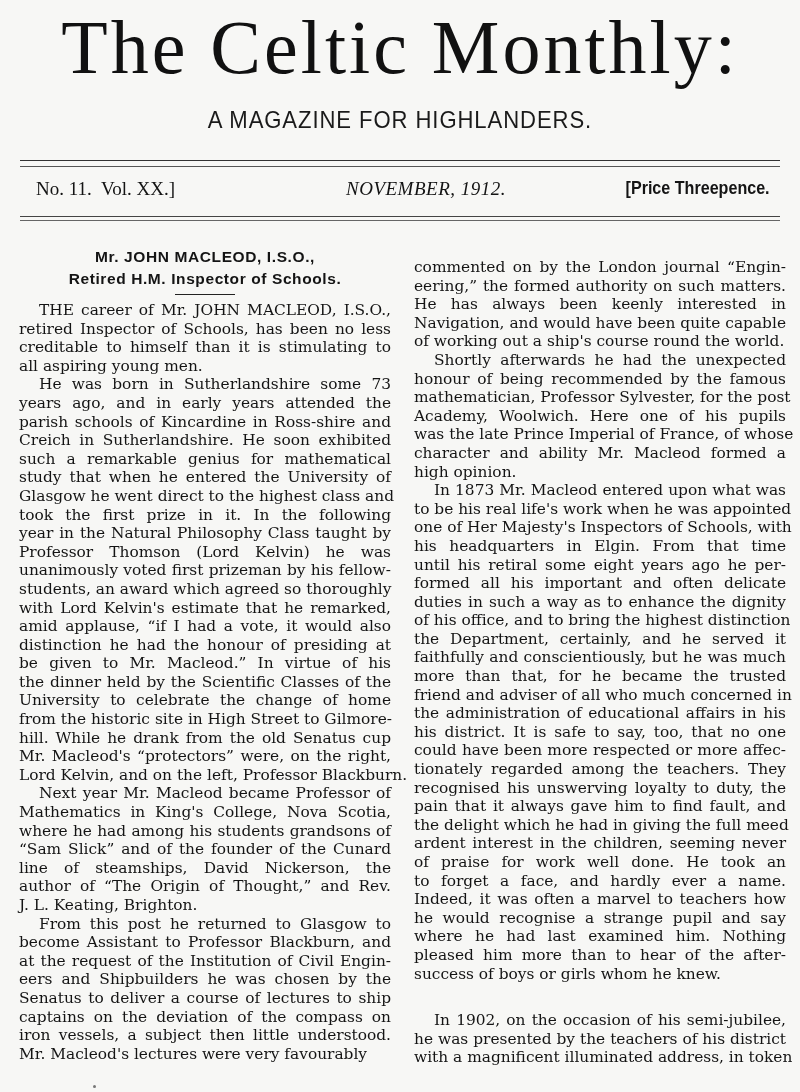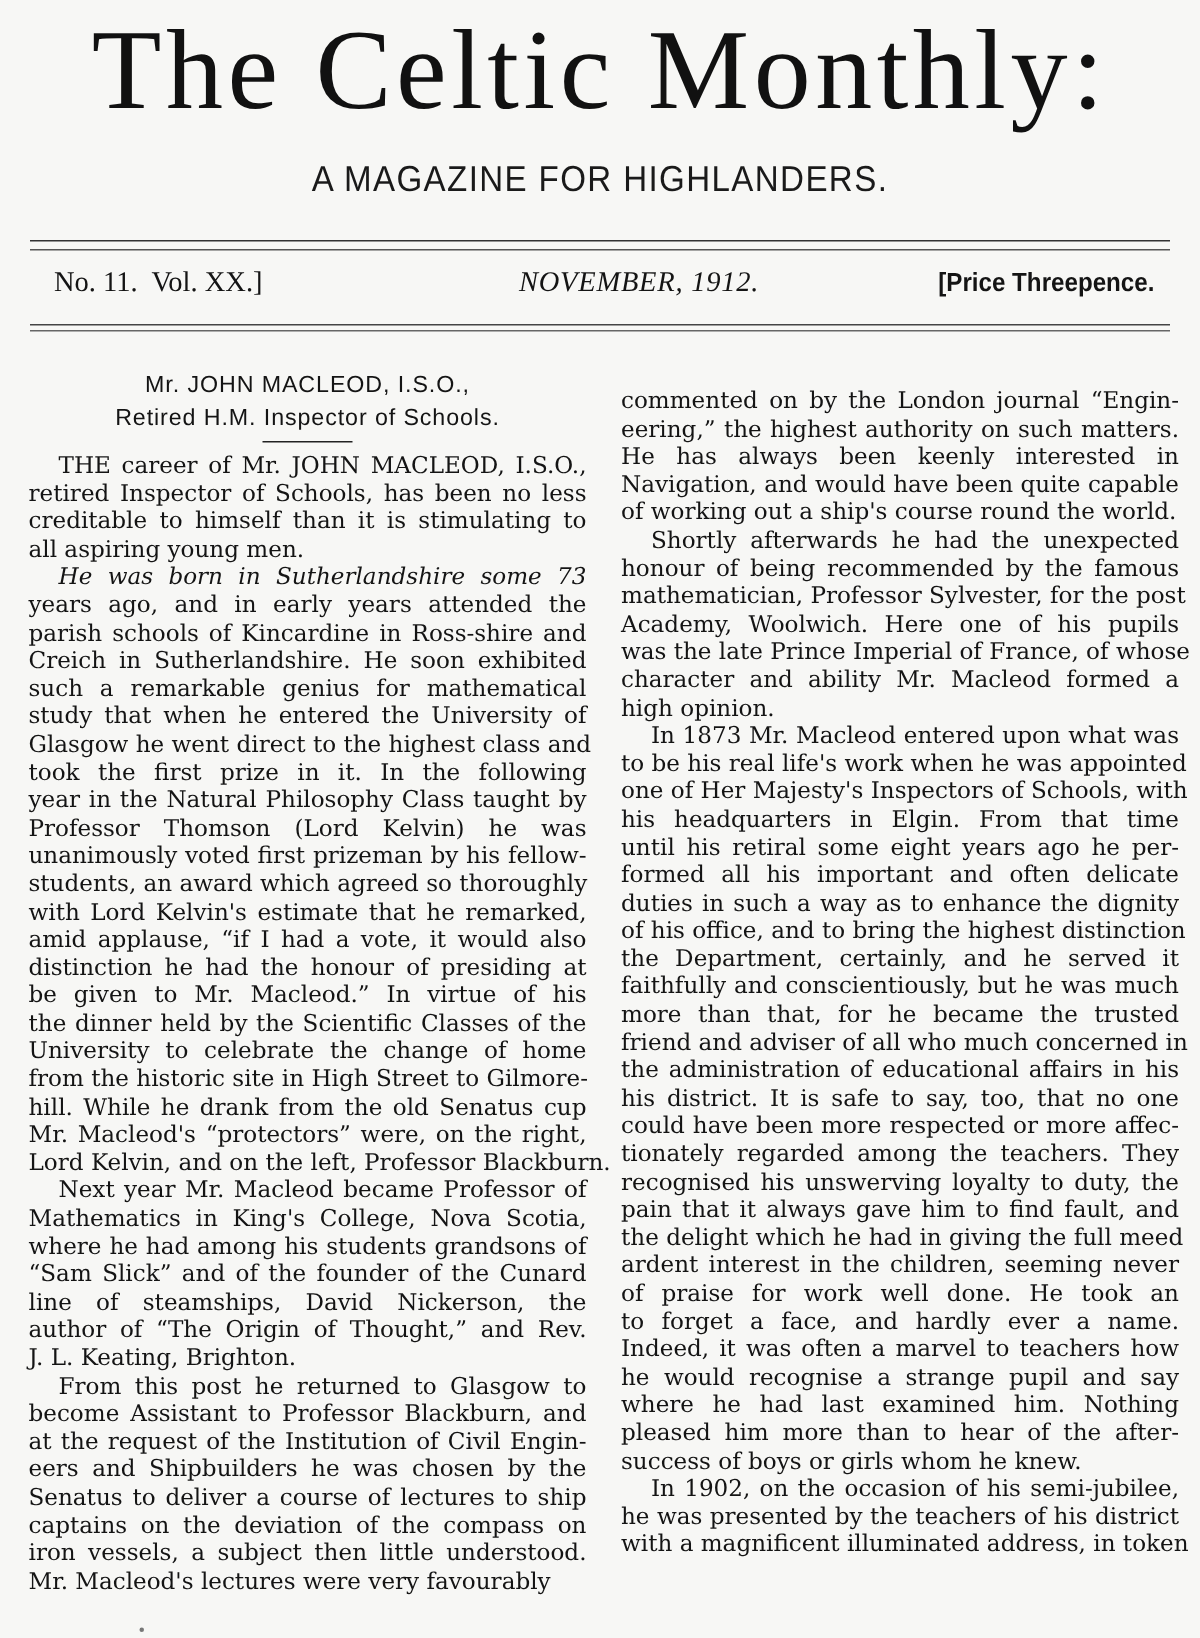--- a/index.html
+++ b/index.html
@@ -38,21 +38,21 @@
   .issue-date { position:absolute; left:310px; top:0; font-style:italic; letter-spacing:0.5px; }
   .issue-price { position:absolute; right:0; top:0; font-family:"Liberation Sans", sans-serif; font-weight:bold; font-size:17.5px; transform:scaleX(0.92); transform-origin:right; }
   .col {
     position:absolute; top:246px; width:372px;
     font-family:"DejaVu Serif", serif; font-size:15.4px; line-height:18.6px;
     text-align:justify;
   }
   .col-left { left:19px; }
   .col-right { left:414px; top:258px; }
   .headline {
-    font-family:"Liberation Sans", sans-serif; font-weight:normal;
+    font-family:"Liberation Sans", sans-serif; font-weight:bold;
     font-size:15.5px; line-height:22px; text-align:center;
     letter-spacing:0.6px; margin:0;
   }
   .headline-rule {
     width:60px; height:0; border-top:1.5px solid #222;
     margin:4px auto 6px auto;
   }
   .line { display:block; text-align:justify; text-align-last:justify; white-space:nowrap; }
   .line.last { text-align-last:left; }
   .speck { position:absolute; width:3px; height:3px; background:#777; border-radius:50%; }
@@ -85,21 +85,21 @@
   <div class="headline">Retired H.M. Inspector of Schools.</div>
   <div class="headline-rule"></div>
   <div id="left-body">
       <div>
         <span class="line" style="padding-left: 20px;">THE career of Mr. JOHN MACLEOD, I.S.O.,</span>
         <span class="line">retired Inspector of Schools, has been no less</span>
         <span class="line">creditable to himself than it is stimulating to</span>
         <span class="line last">all aspiring young men.</span>
       </div>
       <div>
-        <span class="line" style="padding-left: 20px; font-style: italic;">He was born in Sutherlandshire some 73</span>
+        <span class="line" style="padding-left: 20px;">He was born in Sutherlandshire some 73</span>
         <span class="line">years ago, and in early years attended the</span>
         <span class="line">parish schools of Kincardine in Ross-shire and</span>
         <span class="line">Creich in Sutherlandshire.  He soon exhibited</span>
         <span class="line">such a remarkable genius for mathematical</span>
         <span class="line">study that when he entered the University of</span>
         <span class="line">Glasgow he went direct to the highest class and</span>
         <span class="line">took the first prize in it.  In the following</span>
         <span class="line">year in the Natural Philosophy Class taught by</span>
         <span class="line">Professor Thomson (Lord Kelvin) he was</span>
         <span class="line">unanimously voted first prizeman by his fellow-</span>
@@ -134,21 +134,21 @@
         <span class="line">iron vessels, a subject then little understood.</span>
         <span class="line last">Mr. Macleod's lectures were very favourably</span>
       </div>
     </div>
 </div>
 
 <div class="col col-right" id="col-right">
   <div id="right-body">
       <div>
         <span class="line">commented on by the London journal “Engin-</span>
-        <span class="line">eering,” the highest authority on such matters.</span>
+        <span class="line">eering,” the formed authority on such matters.</span>
         <span class="line">He has always been keenly interested in</span>
         <span class="line">Navigation, and would have been quite capable</span>
         <span class="line last">of working out a ship's course round the world.</span>
       </div>
       <div>
         <span class="line" style="padding-left: 20px;">Shortly afterwards he had the unexpected</span>
         <span class="line">honour of being recommended by the famous</span>
         <span class="line">mathematician, Professor Sylvester, for the post</span>
         <span class="line">Academy, Woolwich.  Here one of his pupils</span>
         <span class="line">was the late Prince Imperial of France, of whose</span>
@@ -178,20 +178,20 @@
         <span class="line">ardent interest in the children, seeming never</span>
         <span class="line">of praise for work well done.  He took an</span>
         <span class="line">to forget a face, and hardly ever a name.</span>
         <span class="line">Indeed, it was often a marvel to teachers how</span>
         <span class="line">he would recognise a strange pupil and say</span>
         <span class="line">where he had last examined him.  Nothing</span>
         <span class="line">pleased him more than to hear of the after-</span>
         <span class="line last">success of boys or girls whom he knew.</span>
       </div>
       <div>
-        <span class="line" style="padding-left: 20px;">In 1902, on the occasion of his semi-jubilee,</span>
+        <span class="line" style="padding-left: 20px; margin-top: 28px;">In 1902, on the occasion of his semi-jubilee,</span>
         <span class="line">he was presented by the teachers of his district</span>
         <span class="line last">with a magnificent illuminated address, in token</span>
       </div>
     </div>
 </div>
 
 <div class="speck" style="left:93px; top:1085px;"></div>
 
 </body></html>

